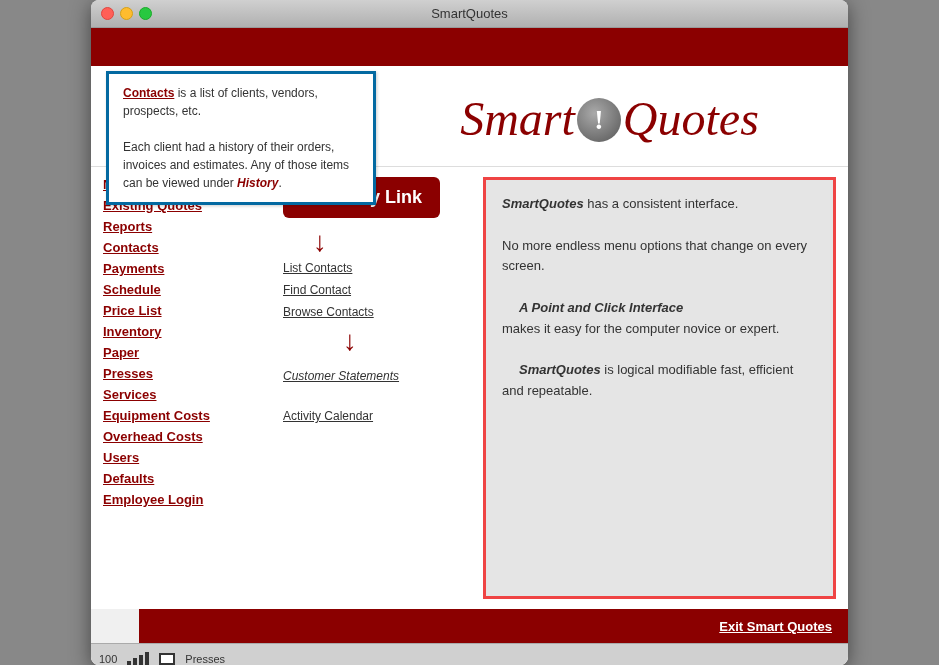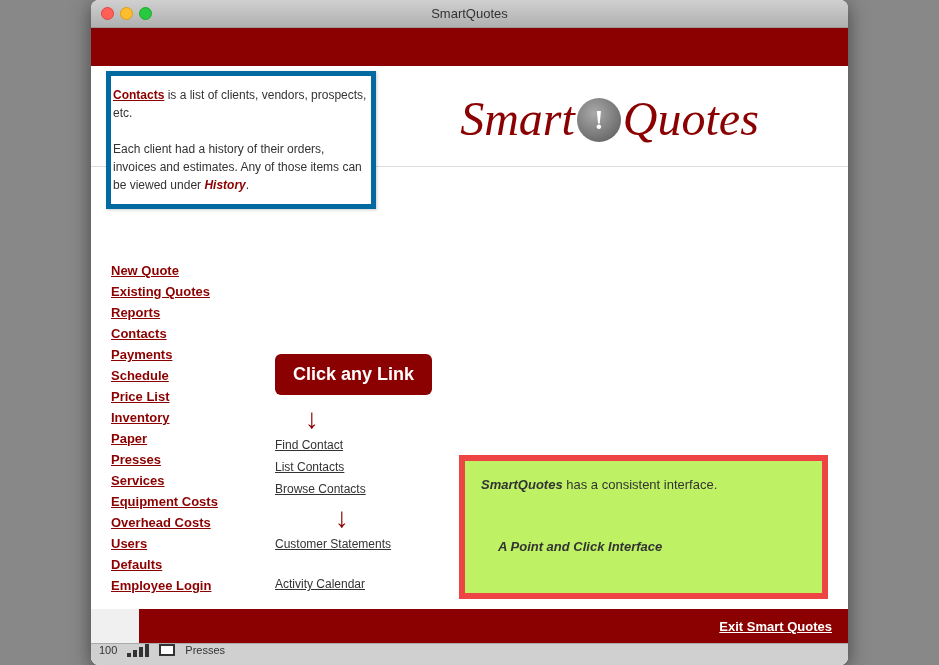--- a/index.html
+++ b/index.html
@@ -75,22 +75,22 @@
       display: flex;
       align-items: center;
       border-bottom: 1px solid #ddd;
       position: relative;
     }
     .tooltip-box {
       position: absolute;
       left: 15px;
       top: 5px;
       background: white;
-      border: 5px solid #0369a1;
-      padding: 10px 2px;
+      border: 3px solid #0369a1;
+      padding: 10px 14px;
       width: 270px;
       font-size: 12px;
       color: #333;
       line-height: 1.5;
       z-index: 10;
       box-shadow: 1px 1px 3px rgba(0,0,0,0.2);
     }
     .tooltip-box .contacts-link {
       color: #8b0000;
       font-weight: bold;
@@ -125,23 +125,22 @@
       font-weight: bold;
       font-style: normal;
       margin: 0 2px;
       vertical-align: middle;
       position: relative;
       top: -4px;
     }
     .body-section {
       flex: 1;
       display: flex;
-      padding: 10px 20px;
-      gap: 4px;
-      align-items: flex-end;
+      padding: 10px 12px;
+      gap: 20px;
     }
     .left-nav {
       width: 160px;
       flex-shrink: 0;
     }
     .nav-link {
       display: block;
       color: #8b0000;
       text-decoration: underline;
       font-size: 13px;
@@ -187,30 +186,31 @@
     }
     .arrow-down2 {
       color: #8b0000;
       font-size: 28px;
       display: block;
       text-align: left;
       margin-left: 60px;
       line-height: 1;
     }
     .sub-links2 {
-      margin-top: 5px;
+      margin-top: 14px;
+      font-style: italic;
     }
     .right-section {
       flex: 1;
-      border: 6px solid #ef4444;
+      border: 3px solid #ef4444;
       padding: 14px 16px;
       font-size: 13px;
       color: #333;
       line-height: 1.6;
-      background: #bef264;
+      background: #e5e5e5;
     }
     .right-section .app-name-italic {
       font-style: italic;
       font-weight: bold;
     }
     .right-section .bold-italic {
       font-weight: bold;
       font-style: italic;
       margin-left: 17px;
     }
@@ -227,21 +227,21 @@
       color: white;
       font-weight: bold;
       text-decoration: underline;
       font-size: 13px;
       cursor: pointer;
     }
     .status-bar {
       background: #d0d0d0;
       height: 22px;
       display: flex;
-      align-items: flex-start;
+      align-items: flex-end;
       padding: 0 8px;
       gap: 10px;
       border-top: 1px solid #aaa;
     }
     .status-text {
       font-size: 11px;
       color: #333;
     }
     .status-bars {
       display: flex;
@@ -306,44 +306,49 @@
           <a class="nav-link" href="#">Overhead Costs</a>
           <a class="nav-link" href="#">Users</a>
           <a class="nav-link" href="#">Defaults</a>
           <a class="nav-link" href="#">Employee Login</a>
         </div>
 
         <div class="middle-section">
           <div class="click-any-link-btn">Click any Link</div>
           <span class="arrow-down">↓</span>
           <div class="sub-links">
+            <a class="sub-link" href="#">List Contacts</a>
             <a class="sub-link" href="#">Find Contact</a>
-            <a class="sub-link" href="#">List Contacts</a>
             <a class="sub-link" href="#">Browse Contacts</a>
           </div>
           <span class="arrow-down2">↓</span>
           <div class="sub-links2">
             <a class="sub-link" href="#">Customer Statements</a>
           </div>
           <br>
           <div>
             <a class="sub-link" href="#">Activity Calendar</a>
           </div>
         </div>
 
         <div class="right-section">
           <p>
             <span class="app-name-italic">SmartQuotes</span><span> has a consistent interface.</span>
           </p>
           <br>
+          <p>No more endless menu options that change on every screen.</p>
           <br>
           <p>
             <span class="bold-italic">A Point and Click Interface</span><br>
-          </p>
-          <br>
+            <span> makes it easy for the computer novice or expert.</span>
+          </p>
+          <br>
+          <p>
+            <span class="bold-italic">SmartQuotes</span><span> is logical modifiable fast, efficient and repeatable.</span>
+          </p>
         </div>
       </div>
     </div>
 
     <div class="bottom-bar">
       <span class="exit-link">Exit Smart Quotes</span>
     </div>
 
     <div class="status-bar">
       <span class="status-text">100</span>

